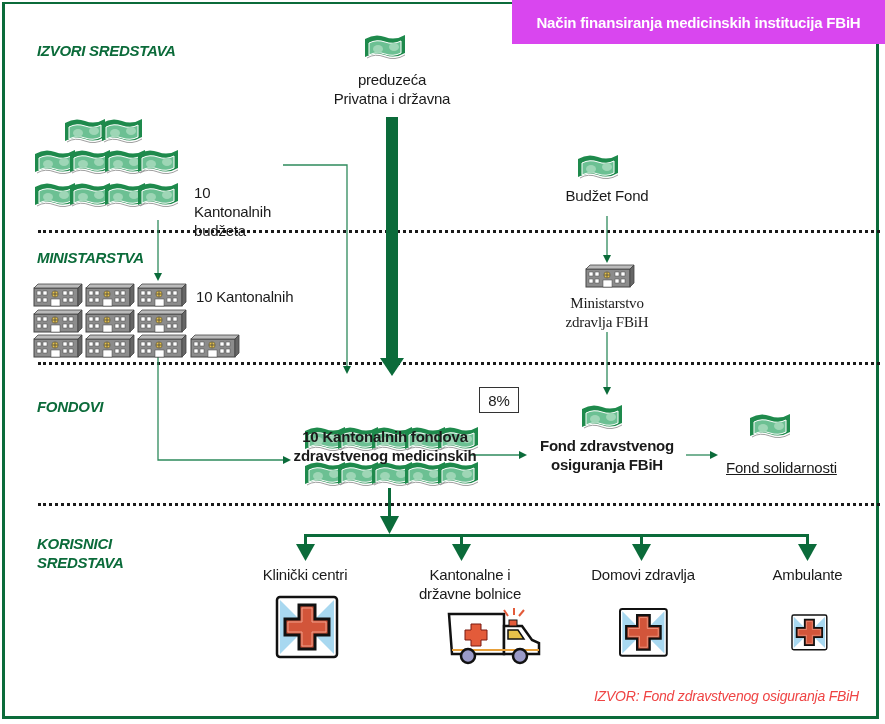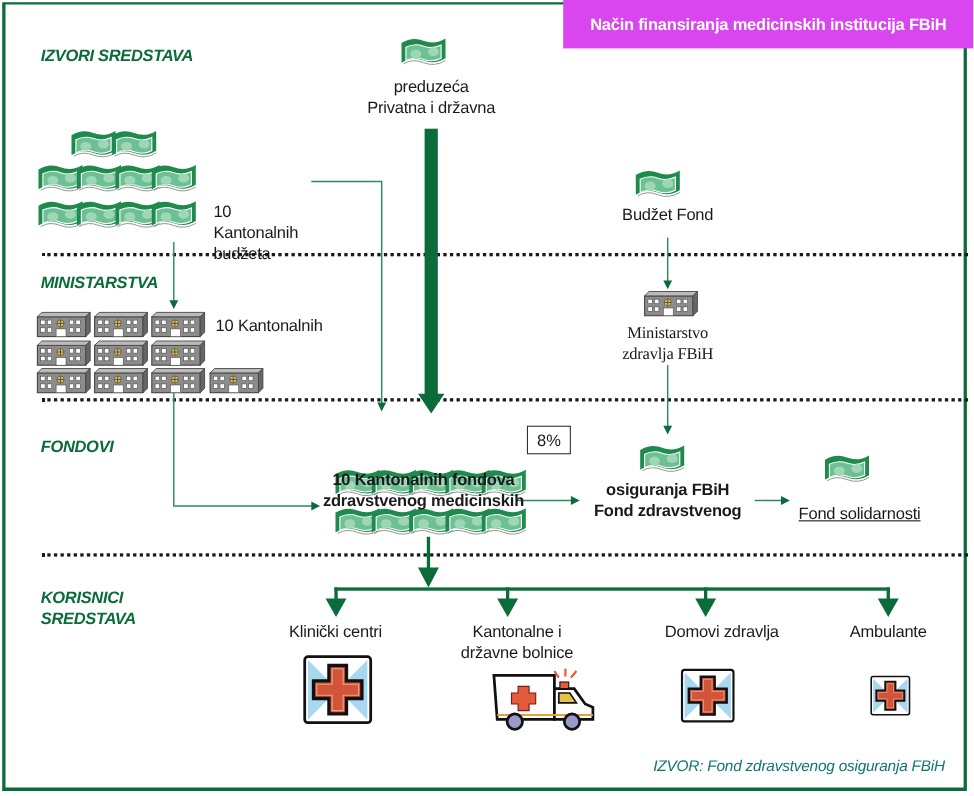--- a/index.html
+++ b/index.html
@@ -14,21 +14,21 @@
                    font-size:15px; letter-spacing:-0.3px; line-height:19px; }
   .dotted { position:absolute; left:38px; width:842px; height:0;
             border-top:3px dotted #1a1a1a; }
   .txt { position:absolute; font-size:15px; line-height:19px; letter-spacing:-0.2px; }
   .center { text-align:center; }
   .bold { font-weight:bold; }
   .pct-box { position:absolute; left:479px; top:387px; width:38px; height:24px;
              border:1px solid #333; font-size:15px; display:flex; align-items:center;
              justify-content:center; background:#fff; }
   .src { position:absolute; right:26px; top:688px; font-style:italic; font-size:14px;
-         color:#0f766e; letter-spacing:-0.2px; }
+         color:#ef4444; letter-spacing:-0.2px; }
   svg.overlay { position:absolute; left:0; top:0; }
   .icon { position:absolute; }
 </style>
 </head>
 <body>
 
 <div class="frame"></div>
 <div class="title-bar">Način finansiranja medicinskih institucija FBiH</div>
 
 <div class="section-label" style="left:37px;top:41px;">IZVORI SREDSTAVA</div>
@@ -214,30 +214,30 @@
   <div>zdravlja FBiH</div>
 </div>
 
 <div class="txt center bold" style="left:290px;top:382px;width:190px;margin-top:45px;">
   <div>10 Kantonalnih fondova</div>
   <div>zdravstvenog medicinskih</div>
 </div>
 <div class="pct-box">8%</div>
 
 <div class="txt center bold" style="left:527px;top:436px;width:160px;">
+  <div>Fond zdravstvenog</div>
   <div>osiguranja FBiH</div>
-  <div>Fond zdravstvenog</div>
 </div>
 
 <div class="txt" style="left:726px;top:458px;text-decoration:underline;">Fond solidarnosti</div>
 
 <div class="txt center" style="left:240px;top:565px;width:130px;">Klinički centri</div>
 
 <div class="txt center" style="left:405px;top:565px;width:130px;">
   <div>Kantonalne i</div>
   <div>državne bolnice</div>
 </div>
 
-<div class="txt center" style="left:578px;top:565px;width:130px;text-align:right;">Domovi zdravlja</div>
+<div class="txt center" style="left:578px;top:565px;width:130px;">Domovi zdravlja</div>
 
 <div class="txt center" style="left:750px;top:565px;width:115px;">Ambulante</div>
 
 <div class="src">IZVOR: Fond zdravstvenog osiguranja FBiH</div>
 
 </body></html>

